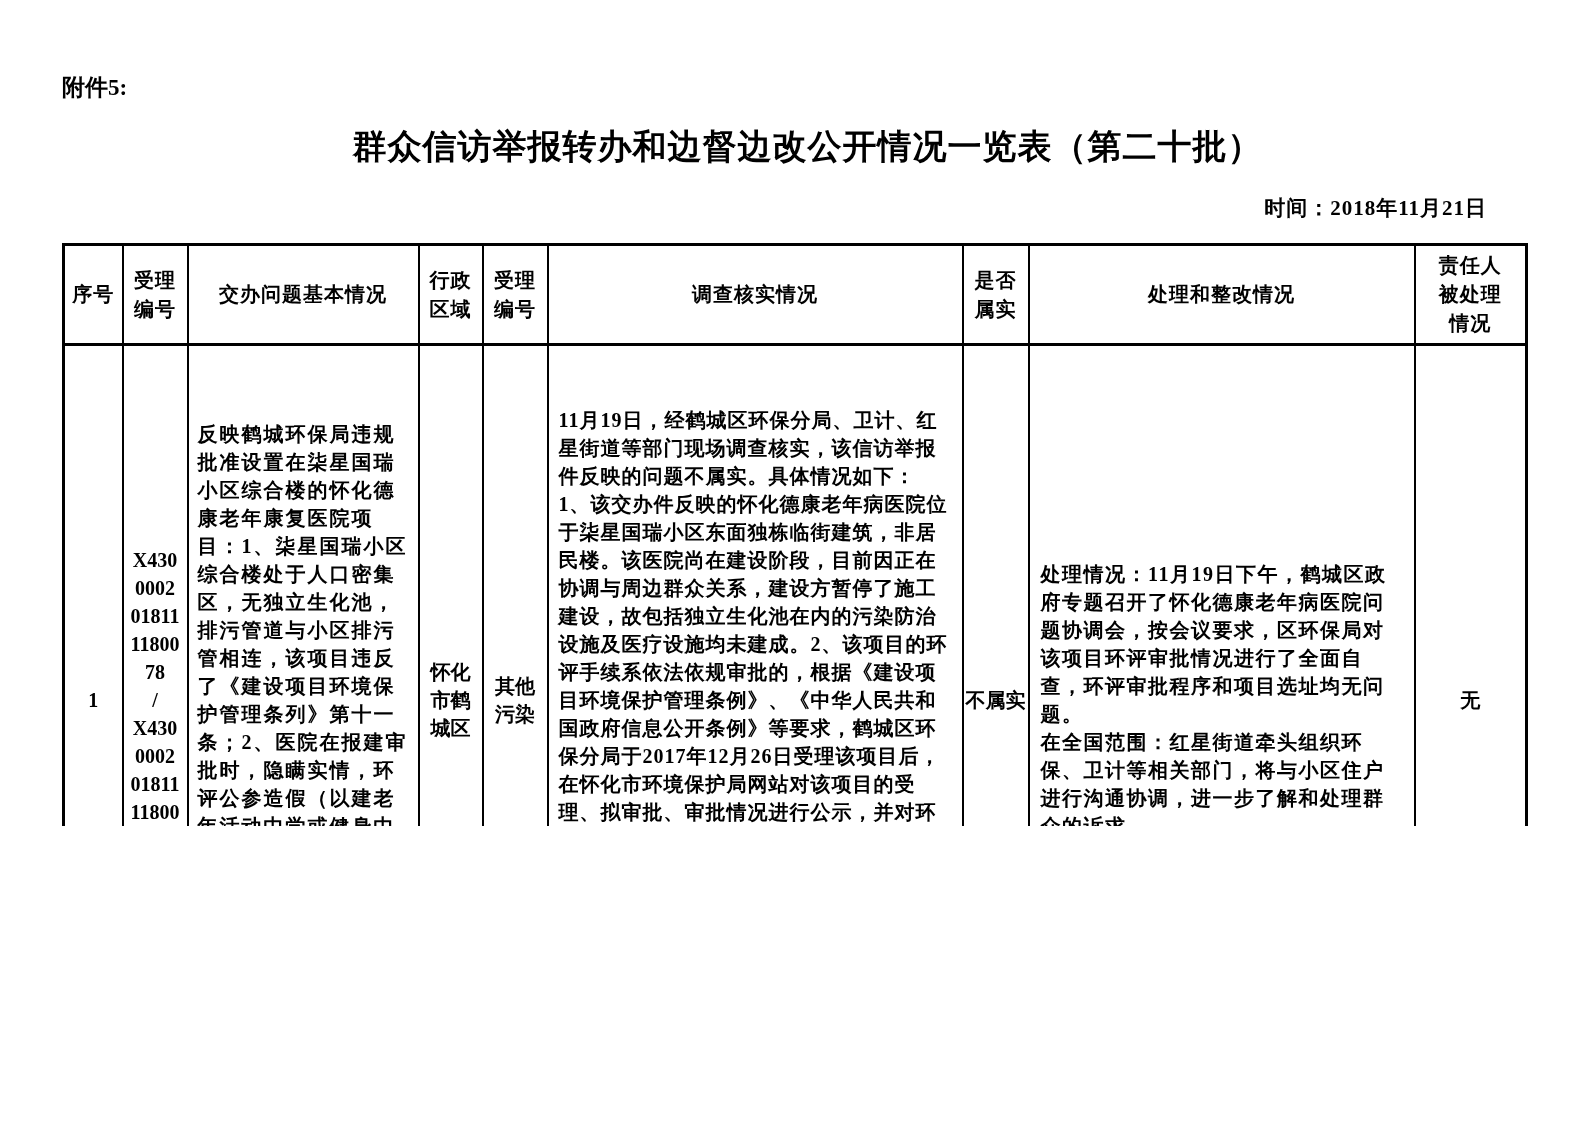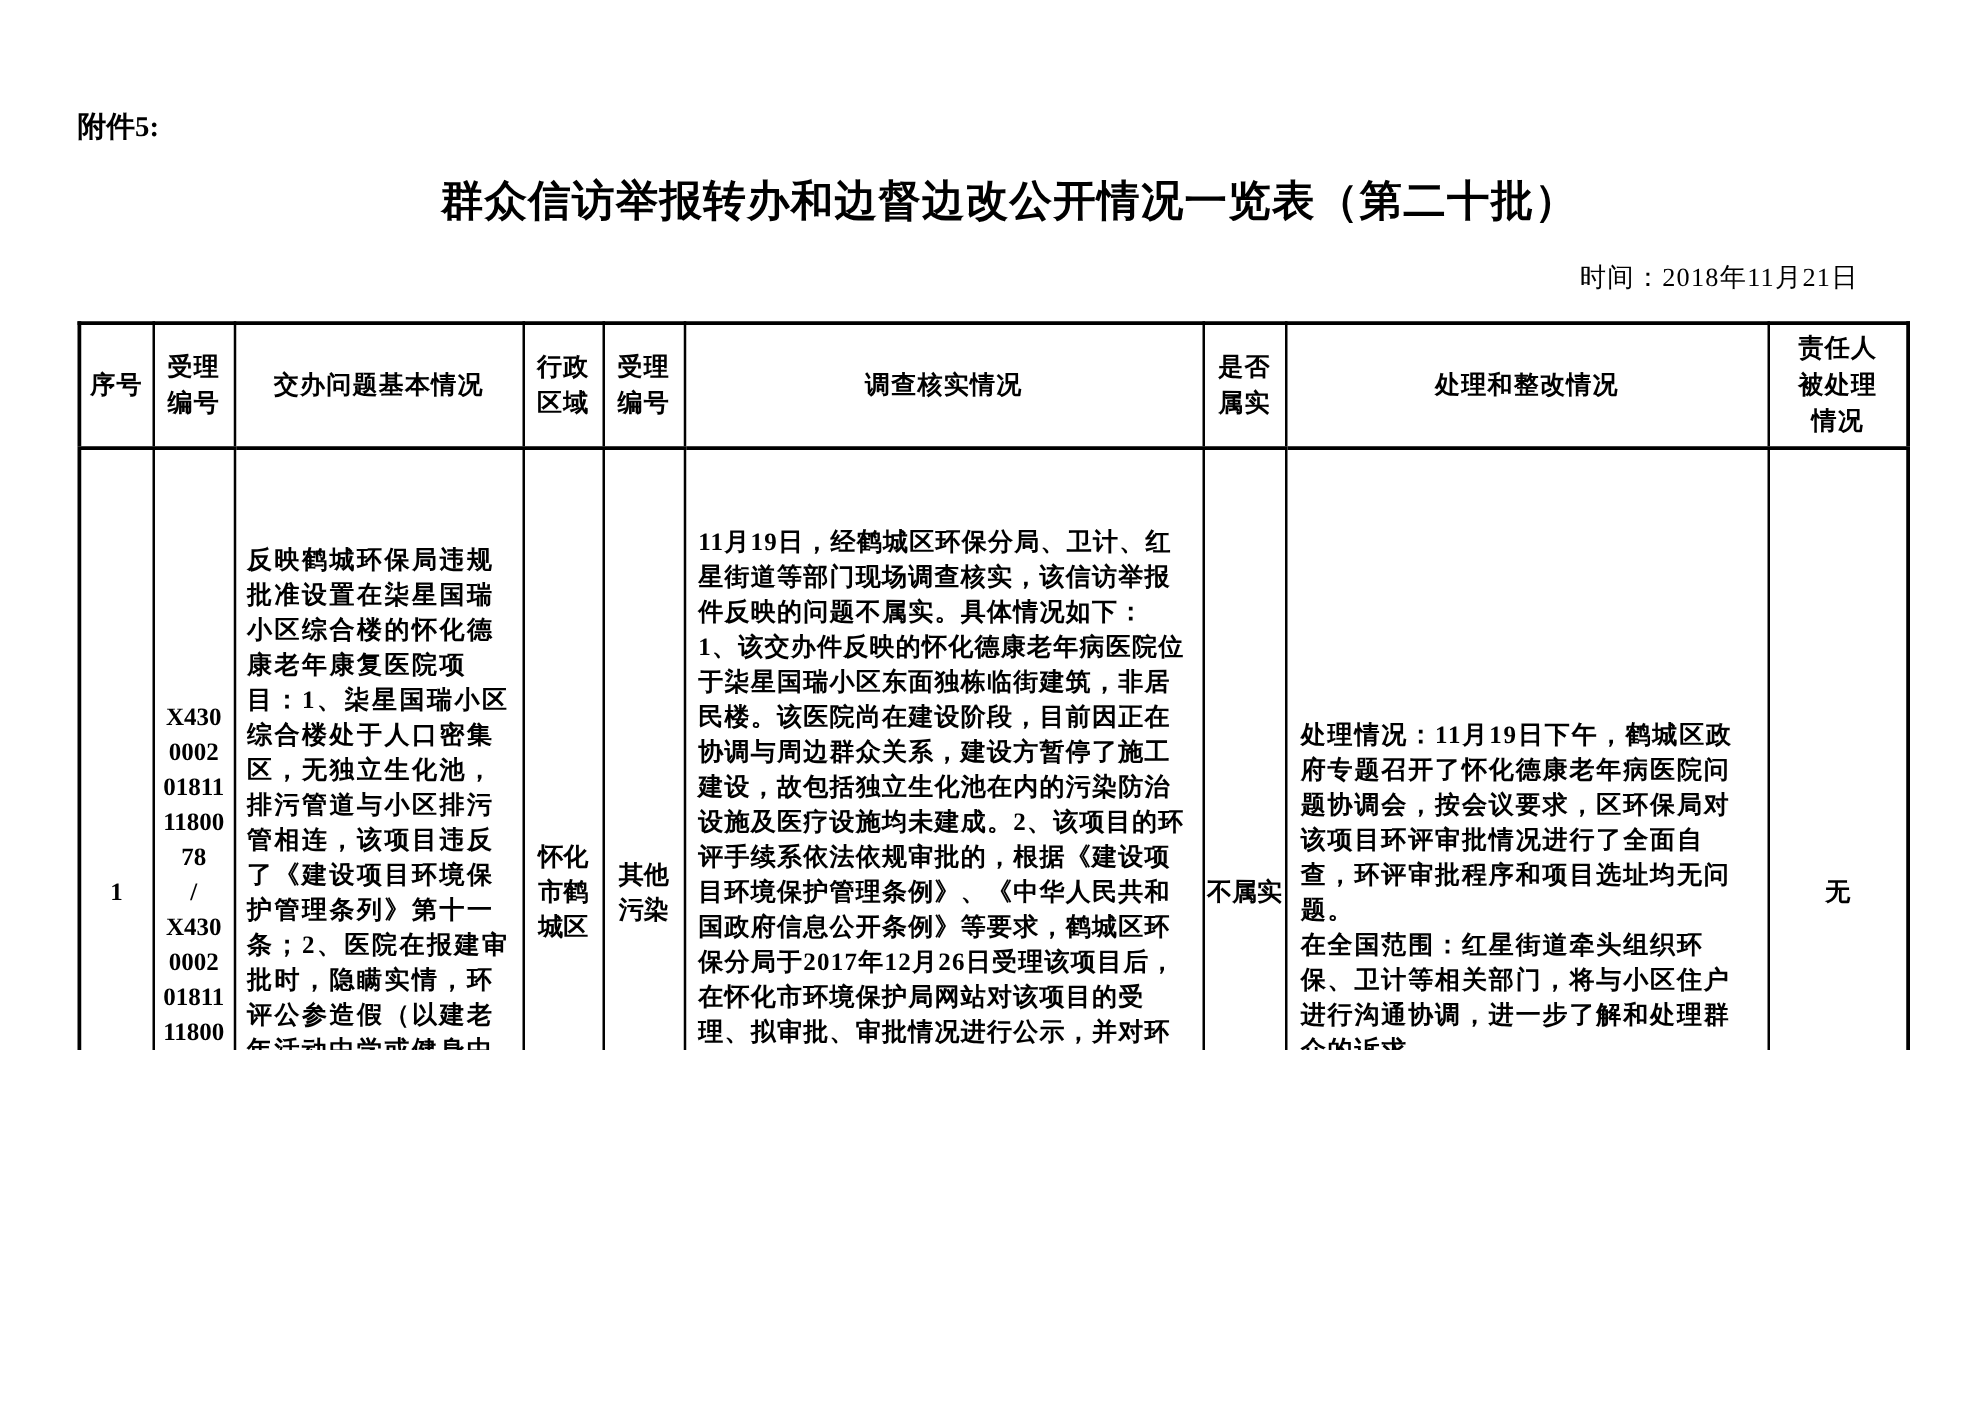--- a/index.html
+++ b/index.html
@@ -5,21 +5,20 @@
   * { box-sizing: border-box; }
   html, body { margin: 0; padding: 0; background: #ffffff; }
   .page {
     position: relative;
     width: 1587px;
     height: 826px;
     background: #ffffff;
     color: #000000;
     font-family: "Liberation Serif", "DejaVu Serif", serif;
     overflow: hidden;
-    margin-top: 14px;
   }
   .attachment {
     position: absolute;
     left: 62px;
     top: 72px;
     font-size: 23px;
     font-weight: bold;
   }
   .doc-title {
     position: absolute;
@@ -30,21 +29,21 @@
     font-size: 34px;
     font-weight: bold;
     letter-spacing: 1px;
     padding-left: 28px;
   }
   .dateline {
     position: absolute;
     top: 194px;
     right: 100px;
     font-size: 21px;
-    font-weight: normal;
+    font-weight: bold;
     letter-spacing: 1px;
   }
   table.main {
     position: absolute;
     left: 62px;
     top: 243px;
     width: 1463px;
     border-collapse: collapse;
     table-layout: fixed;
     border: 3px solid #000;

